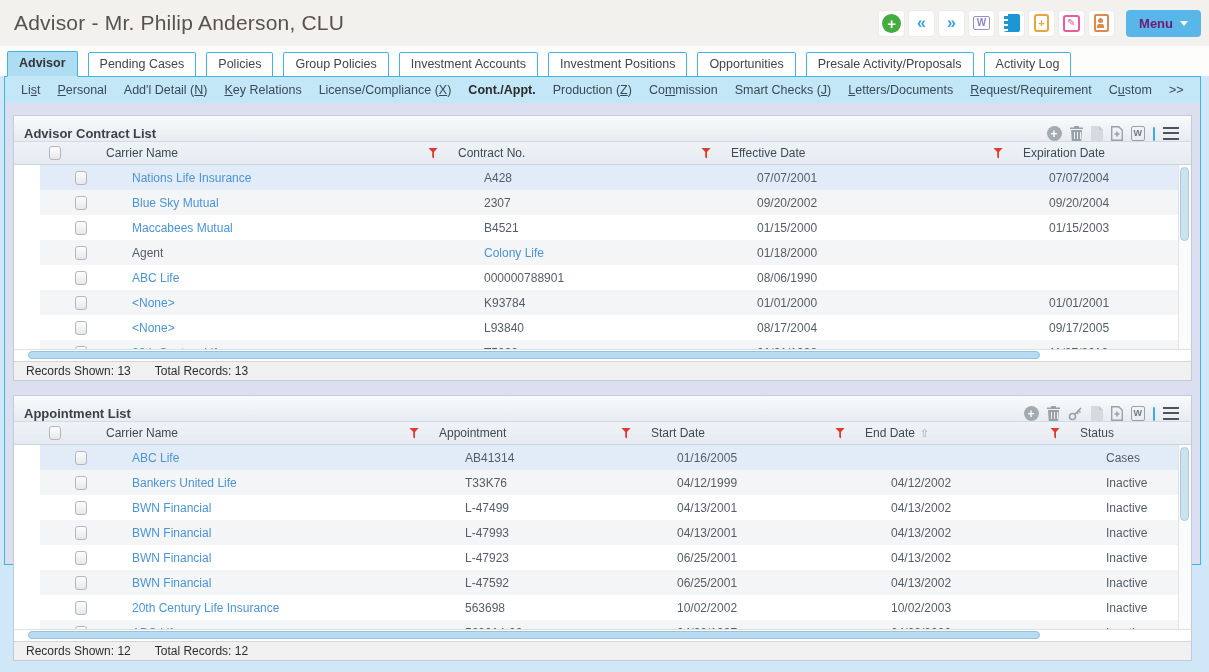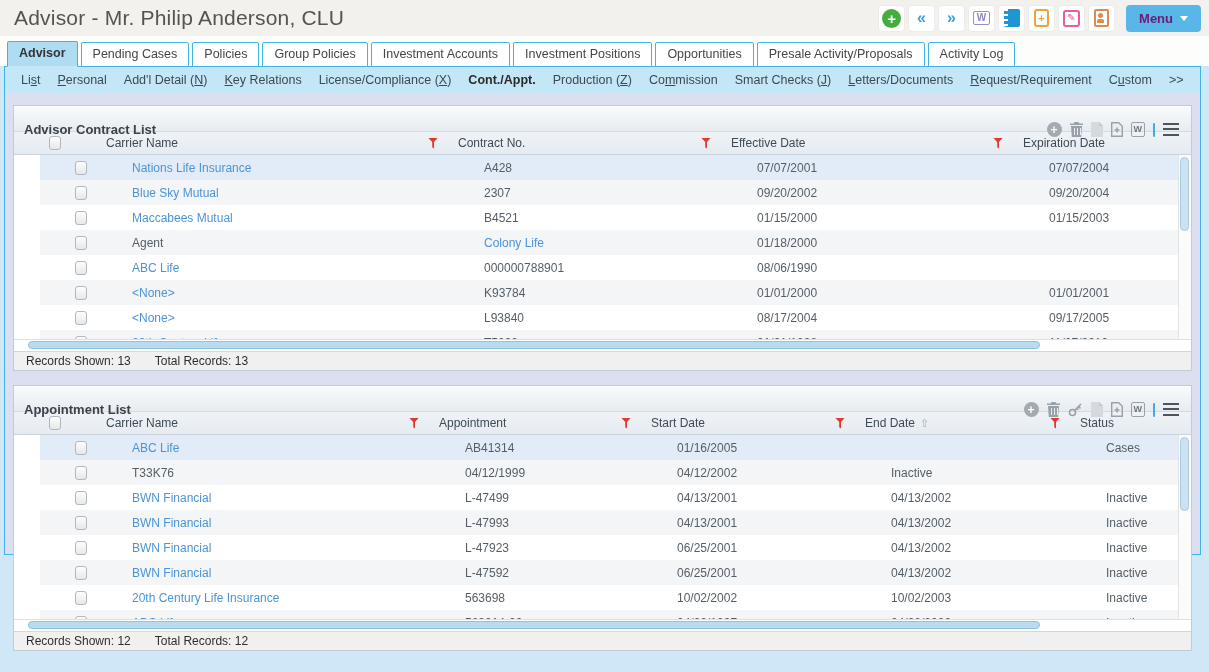--- a/index.html
+++ b/index.html
@@ -5,54 +5,54 @@
   * { box-sizing: border-box; margin: 0; padding: 0; }
   html,body { width:1209px; height:672px; }
   body {
     overflow:hidden;
     background:#cfe7f6;
     font-family:"Liberation Sans","DejaVu Sans",sans-serif;
     position:relative;
   }
 
   
-  .title-bar { height:36px; background:#f2f1ee; display:flex; align-items:center; justify-content:space-between; padding:0 8px 0 14px; }
+  .title-bar { height:46px; background:#f2f1ee; display:flex; align-items:center; justify-content:space-between; padding:0 8px 0 14px; }
   .page-title { font-size:21px; color:#57534e; letter-spacing:.2px; }
   .header-actions { display:flex; align-items:center; gap:3px; }
   .hbtn { width:27px; height:27px; background:#fff; border:1px solid #ececec; border-radius:4px; display:flex; align-items:center; justify-content:center; cursor:pointer; }
   .ic-addcircle { width:19px; height:19px; border-radius:50%; background:#45ac40; color:#fff; font-size:15px; font-weight:bold; display:flex; align-items:center; justify-content:center; line-height:1; }
   .nav-glyph { color:#3b9edf; font-size:16px; font-weight:bold; line-height:1; }
   .w-badge { border:1px solid #978fc5; color:#8d85c2; font-size:10px; font-weight:bold; padding:1px 3px; border-radius:2px; line-height:1; }
   .notebook { width:16px; height:18px; border-radius:2px;
     background: repeating-linear-gradient(to bottom,#ffffff 0 2px,#1e96d3 2px 5px) left/4px 100% no-repeat, #1e96d3; }
   .doc-add { width:15px; height:18px; border:2px solid #e9a43c; border-radius:3px; color:#e9a43c; font-weight:bold; font-size:11px; display:flex; align-items:center; justify-content:center; line-height:1; }
   .edit-badge { width:17px; height:17px; border:2px solid #e75da2; border-radius:3px; color:#e7549e; font-size:10px; display:flex; align-items:center; justify-content:center; line-height:1; }
   .contact-badge { width:15px; height:18px; border:2px solid #dc8a50; border-radius:2px; position:relative; }
   .contact-badge::before { content:""; position:absolute; left:2px; top:2px; width:5px; height:5px; border-radius:50%; background:#dc8a50; }
   .contact-badge::after  { content:""; position:absolute; left:1px; top:8px; width:7px; height:4px; border-radius:2px 2px 0 0; background:#dc8a50; }
   .menu-btn { margin-left:8px; height:27px; padding:0 13px; background:#58b6e8; border:none; border-radius:4px; color:#701a75; font-weight:bold; font-size:13px; display:flex; align-items:center; gap:7px; cursor:pointer; font-family:inherit; }
   .caret { width:0; height:0; border-left:4px solid transparent; border-right:4px solid transparent; border-top:5px solid #fff; }
 
   
   .tab-strip { height:30px; background:#fdfdfc; display:flex; align-items:flex-end; padding-left:7px; position:relative; z-index:2; }
-  .tab { border:1px solid #41b4e7; background:#fff; color:#454545; font-size:12.5px; padding:4px 11px 5px; margin-right:3px; border-radius:2px 2px 0 0; margin-bottom:-1px; cursor:pointer; white-space:nowrap; }
+  .tab { border:1px solid #41b4e7; background:#fff; color:#454545; font-size:12.5px; padding:4px 11px 5px; margin-right:10px; border-radius:2px 2px 0 0; margin-bottom:-1px; cursor:pointer; white-space:nowrap; }
   .tab.active { background:#aedcf2; font-weight:bold; color:#333; border-bottom-color:#c3e7f6; padding-bottom:6px; }
 
   
   .panel { margin:0 8px 12px 4px; border:1px solid #41b4e7; background:#dbdff0; height:489px; position:relative; z-index:1; }
   .subtab-bar { height:26px; background:#c3e7f6; display:flex; align-items:center; gap:17px; padding-left:16px; font-size:12.5px; color:#3a4a57; overflow:hidden; }
   .subtab { cursor:pointer; white-space:nowrap; }
   .subtab .u { text-decoration:underline; }
   .subtab.active { font-weight:bold; color:#2b2b2b; }
   .content { padding:12px 8px 0; }
 
   
   .section { border:1px solid #c3cbd4; background:#fff; }
   .section + .section { margin-top:14px; }
-  .section-header { height:26px; background:linear-gradient(#f9fbfc,#e7ecf1); border-bottom:1px solid #d4dbe2; display:flex; align-items:flex-start; justify-content:space-between; padding:16px 12px 0 10px; }
+  .section-header { height:26px; background:linear-gradient(#f9fbfc,#e7ecf1); border-bottom:1px solid #d4dbe2; display:flex; align-items:flex-end; justify-content:space-between; padding:16px 12px 0 10px; }
   .section-title { font-size:13px; font-weight:bold; color:#3c4248; }
   .section-toolbar { display:flex; align-items:center; gap:8px; }
   .tbtn { cursor:pointer; display:flex; align-items:center; }
   .ic-circle-add2 { width:15px; height:15px; border-radius:50%; background:#a3abb2; color:#fff; font-weight:bold; font-size:12px; display:flex; align-items:center; justify-content:center; line-height:1; }
   .w-badge2 { border:1px solid #9aa2a9; color:#6f777e; font-size:9px; font-weight:bold; padding:2px 2px; border-radius:2px; line-height:1; }
   .tb-sep { width:2px; height:14px; background:#44a9e0; border-radius:1px; }
   .burger { width:16px; height:13px; border-top:2.5px solid #4d545b; border-bottom:2.5px solid #4d545b; position:relative; }
   .burger::before { content:""; position:absolute; left:0; right:0; top:2.8px; height:2.5px; background:#4d545b; }
 
   .trow { display:grid; align-items:center; }
@@ -387,20 +387,23 @@
             </div>
           <div class="cell">AB41314</div>
           <div class="cell">01/16/2005</div>
           <div class="cell"></div>
           <div class="cell">Cases</div>
         </div>
         <div class="trow r">
           <div class="cell c-check">
               <span class="cb"></span>
             </div>
+          <div class="cell">
+              <a class="link">Bankers United Life</a>
+            </div>
           <div class="cell">T33K76</div>
           <div class="cell">04/12/1999</div>
           <div class="cell">04/12/2002</div>
           <div class="cell">Inactive</div>
         </div>
         <div class="trow r">
           <div class="cell c-check">
               <span class="cb"></span>
             </div>
           <div class="cell">

